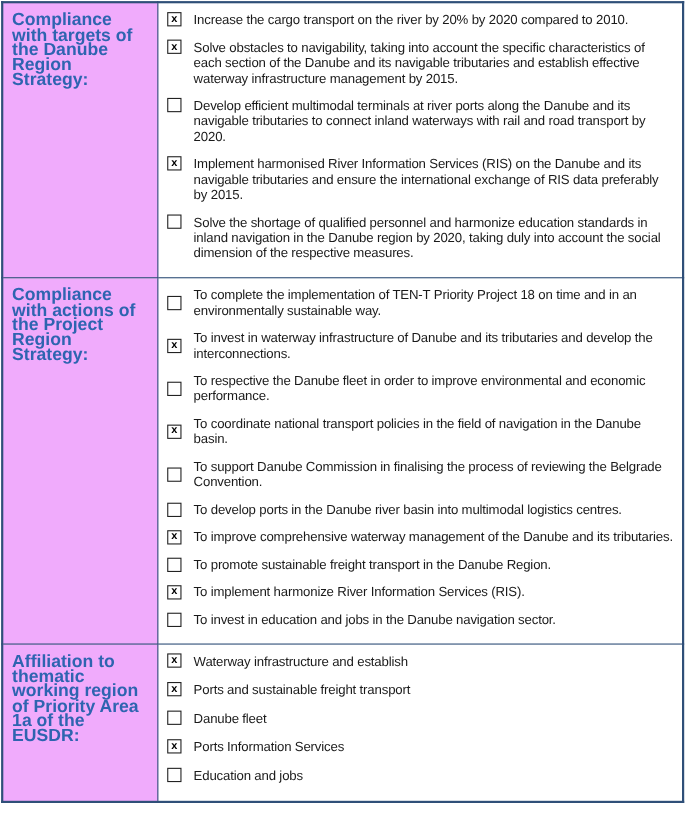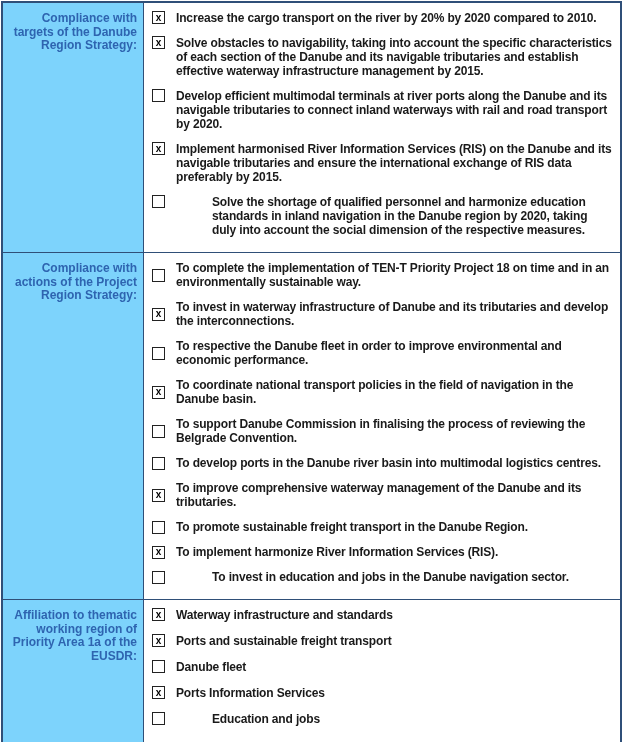--- a/index.html
+++ b/index.html
@@ -5,36 +5,35 @@
   html, body { margin: 0; padding: 0; background: #ffffff; }
   body { width: 625px; height: 742px; position: relative; overflow: hidden;
          font-family: "Liberation Sans", sans-serif; }
   table.doc {
     position: absolute; left: 1px; top: 1px;
     width: 621px; border-collapse: collapse;
     border: 2px solid #2f4f78;
   }
   table.doc td { border: 1px solid #2f4f78; vertical-align: top; padding: 0; }
   td.label {
-    width: 126px; background: #7dd3fc;
-    color: #2e64b0; font-weight: bold; font-size: 12px; line-height: 13.5px;
+    width: 126px; background: #f0abfc;
+    color: #2e64b0; font-weight: bold; font-size: 16px; line-height: 13.5px;
     padding: 9px 6px 0 8px !important;
-    text-align: right;
   }
   td.content { background: #ffffff; padding: 8px 6px 4px 7px !important; }
   .item { display: flex; align-items: flex-start; margin-bottom: 9px;
           font-size: 12px; line-height: 14px; color: #1a1a1a; }
-  .item:last-child { margin-bottom: 4px; gap: 36px; }
+  .item:last-child { margin-bottom: 4px; }
   .cb {
     flex: 0 0 auto; width: 12px; height: 12px; border: 1px solid #222;
     margin: 0 11px 0 1px; box-sizing: border-box; width: 13px; height: 13px;
     display: flex; align-items: center; justify-content: center;
     font-size: 10px; font-weight: bold; line-height: 10px; color: #000; background: #fff;
   }
-  .txt { flex: 1 1 auto; letter-spacing: -0.15px; font-weight: bold; }
+  .txt { flex: 1 1 auto; letter-spacing: -0.15px; }
   .sec1 .item { margin-bottom: 11px; }
   .sec2 .item { margin-bottom: 11px; align-items: center; }
   .sec3 .item { margin-bottom: 12px; }
 </style>
 </head>
 <body>
 
 <table class="doc">
   <tbody>
       <tr>
@@ -105,21 +104,21 @@
             <span class="cb"></span>
             <span class="txt">To invest in education and jobs in the Danube navigation sector.</span>
           </div>
     </td>
   </tr>
   <tr>
     <td class="label">Affiliation to thematic working region of Priority Area 1a of the EUSDR:</td>
     <td class="content sec3">
       <div class="item">
             <span class="cb">x</span>
-            <span class="txt">Waterway infrastructure and standards</span>
+            <span class="txt">Waterway infrastructure and establish</span>
           </div>
       <div class="item">
             <span class="cb">x</span>
             <span class="txt">Ports and sustainable freight transport</span>
           </div>
       <div class="item">
             <span class="cb"></span>
             <span class="txt">Danube fleet</span>
           </div>
       <div class="item">

